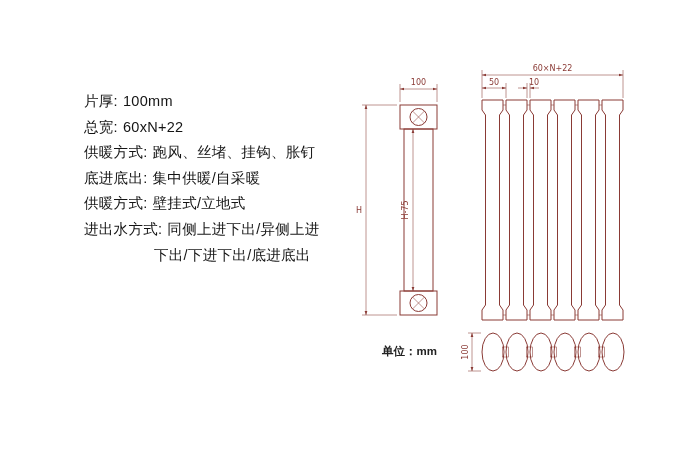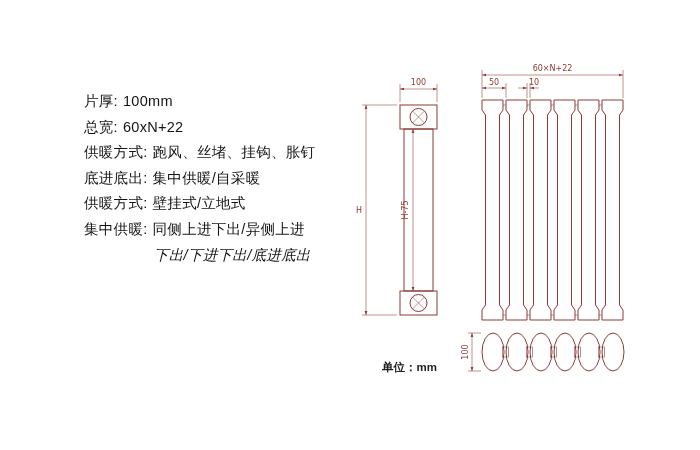--- a/index.html
+++ b/index.html
@@ -8,29 +8,29 @@
     font-family:"Liberation Sans","DejaVu Sans",sans-serif;
   }
   .page{position:absolute;inset:0;}
   
   .specs{
     position:absolute;left:84px;top:89px;width:300px;
     font-size:14.5px;color:#141414;letter-spacing:.3px;
   }
   .spec-row{line-height:25.6px;white-space:nowrap;}
   .spec-label{margin-right:5px;}
-  .spec-row.continuation{padding-left:70px;font-style:italic;}
+  .spec-row.continuation{padding-left:70px;}
   
   .drawing{position:absolute;left:350px;top:55px;}
   .ol{stroke:#8a3a35;stroke-width:1;fill:none;}            
   .ext{stroke:#8a3a35;stroke-width:.55;fill:none;}         
   .dim{stroke:#8a3a35;stroke-width:.55;fill:none;}         
   .dt{fill:#8a3a35;font-size:8px;font-family:"DejaVu Sans",sans-serif;}
   .unit{
-    position:absolute;left:382px;top:360px;font-size:11.5px;font-weight:bold;color:#222;
+    position:absolute;left:382px;top:344px;font-size:11.5px;font-weight:bold;color:#222;
   }
 </style>
 </head>
 <body>
 
 <div class="page">
 
   <div class="specs">
     <div class="spec-row">
       <span class="spec-label">片厚:</span><span class="spec-value">100mm</span>
@@ -41,21 +41,21 @@
     <div class="spec-row">
       <span class="spec-label">供暖方式:</span><span class="spec-value">跑风、丝堵、挂钩、胀钉</span>
     </div>
     <div class="spec-row">
       <span class="spec-label">底进底出:</span><span class="spec-value">集中供暖/自采暖</span>
     </div>
     <div class="spec-row">
       <span class="spec-label">供暖方式:</span><span class="spec-value">壁挂式/立地式</span>
     </div>
     <div class="spec-row">
-      <span class="spec-label">集中供暖:</span><span class="spec-value">同侧上进下出/异侧上进</span>
+      <span class="spec-label">进出水方式:</span><span class="spec-value">同侧上进下出/异侧上进</span>
     </div>
     <div class="spec-row continuation">
       <span class="spec-value">下出/下进下出/底进底出</span>
     </div>
   </div>
 
   <svg class="drawing" width="340" height="340" viewBox="0 0 340 340" xmlns="http://www.w3.org/2000/svg">
     <defs>
       <marker id="arr" viewBox="0 0 10 10" refX="9.5" refY="5" markerWidth="8" markerHeight="8" orient="auto-start-reverse">
         <path d="M0,1.8 L10,5 L0,8.2 z" fill="#8a3a35"></path>

